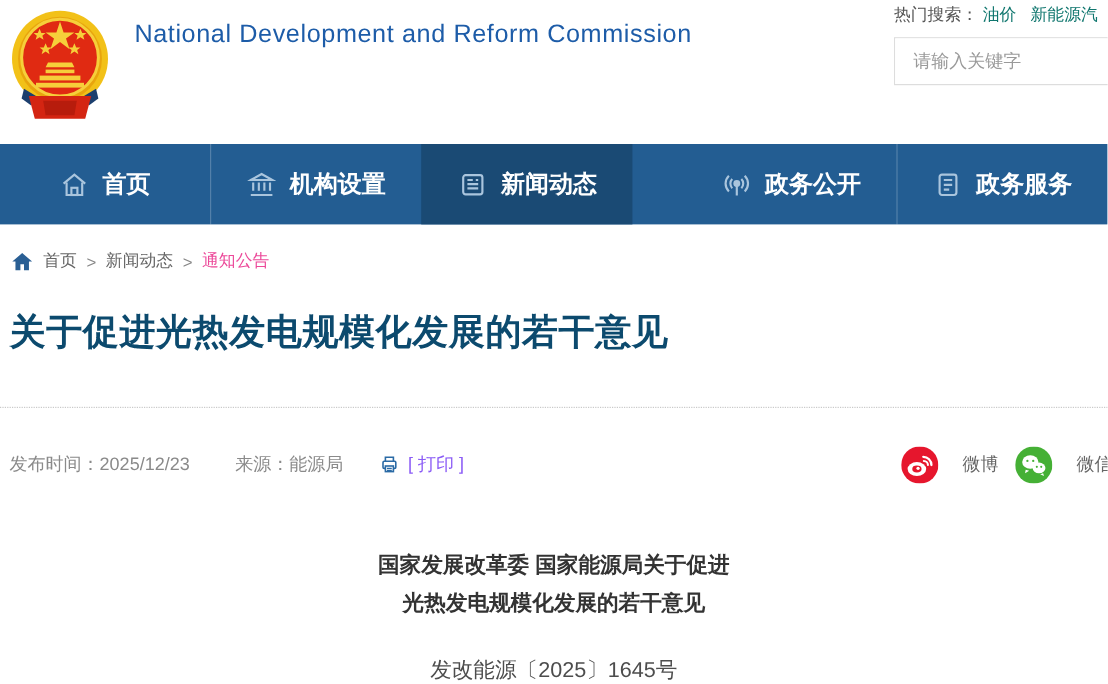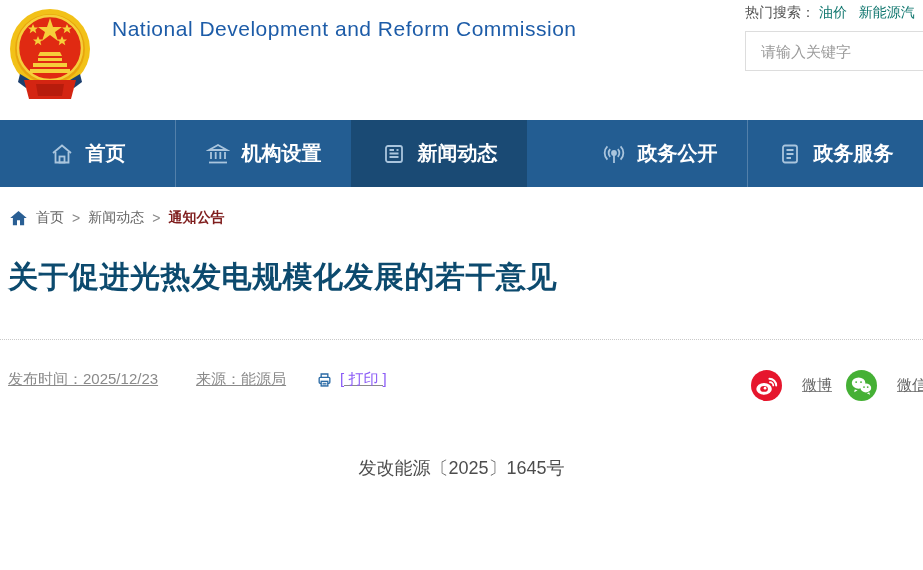--- a/index.html
+++ b/index.html
@@ -26,27 +26,27 @@
     color:#fff; font-size:20px; font-weight:bold; cursor:pointer; border-left:1px solid rgba(255,255,255,0.22); }
   .nav-item:first-child { border-left:none; }
   .nav-item.active { background:#1a4a74; border-left-color:transparent; }
   .nav-item.active + .nav-item { border-left-color:transparent;padding-left:44px; }
   .nav-icon { width:24px; height:24px; display:block; }
 
   
   .breadcrumb { display:flex; align-items:center; gap:8px; padding:22px 0 0 9px; font-size:14px; color:#666; }
   .breadcrumb .crumb { color:#666; cursor:pointer; text-decoration:none; }
   .breadcrumb .sep { color:#888; }
-  .breadcrumb .crumb.current { color:#7f1d1d; font-weight:bold; }
+  .breadcrumb .crumb.current { color:#ec4899; font-weight:normal; }
 
   
   .page-title { margin:30px 0 0 8px; font-size:30px; font-weight:bold; color:#0c4a6e; letter-spacing:0.5px; }
   .dotted-sep { margin-top:41px; border-top:1px dotted #c9c9c9; width:100%; }
 
-  .meta-row { display:flex; align-items:flex-start; margin:30px 8px 0 8px; height:34px; font-size:15px; color:#8a8a8a;text-decoration:underline; }
+  .meta-row { display:flex; align-items:center; margin:30px 8px 0 8px; height:34px; font-size:15px; color:#8a8a8a; }
   .meta-source { margin-left:38px; }
   .print-link { margin-left:30px; display:flex; align-items:center; gap:7px; color:#8b5cf6; cursor:pointer; }
   .share-group { margin-left:auto; display:flex; align-items:center; gap:14px; }
   .share-item { display:flex; align-items:center; gap:20px; cursor:pointer; color:#666; }
   .share-item:last-child { margin-right:-12px; }
 
   
   .article { text-align:center; margin-top:52px; }
   .article-title { font-size:18px; font-weight:bold; color:#333; line-height:31px; }
   .doc-number { margin-top:28px; font-size:18px; color:#4d4d4d; }
@@ -187,14 +187,18 @@
           <circle cx="15.5" cy="12.5" r="1" fill="#45b035"></circle>
         <circle cx="18.6" cy="17.6" r="0.9" fill="#45b035"></circle>
           <circle cx="22.4" cy="17.6" r="0.9" fill="#45b035"></circle>
       </svg>
       <span>微信</span>
     </span>
   </span>
 </div>
 
 <div class="article">
+  <div class="article-title">
+    <div>国家发展改革委 国家能源局关于促进</div>
+    <div>光热发电规模化发展的若干意见</div>
+  </div>
   <div class="doc-number">发改能源〔2025〕1645号</div>
 </div>
 
 </body></html>

